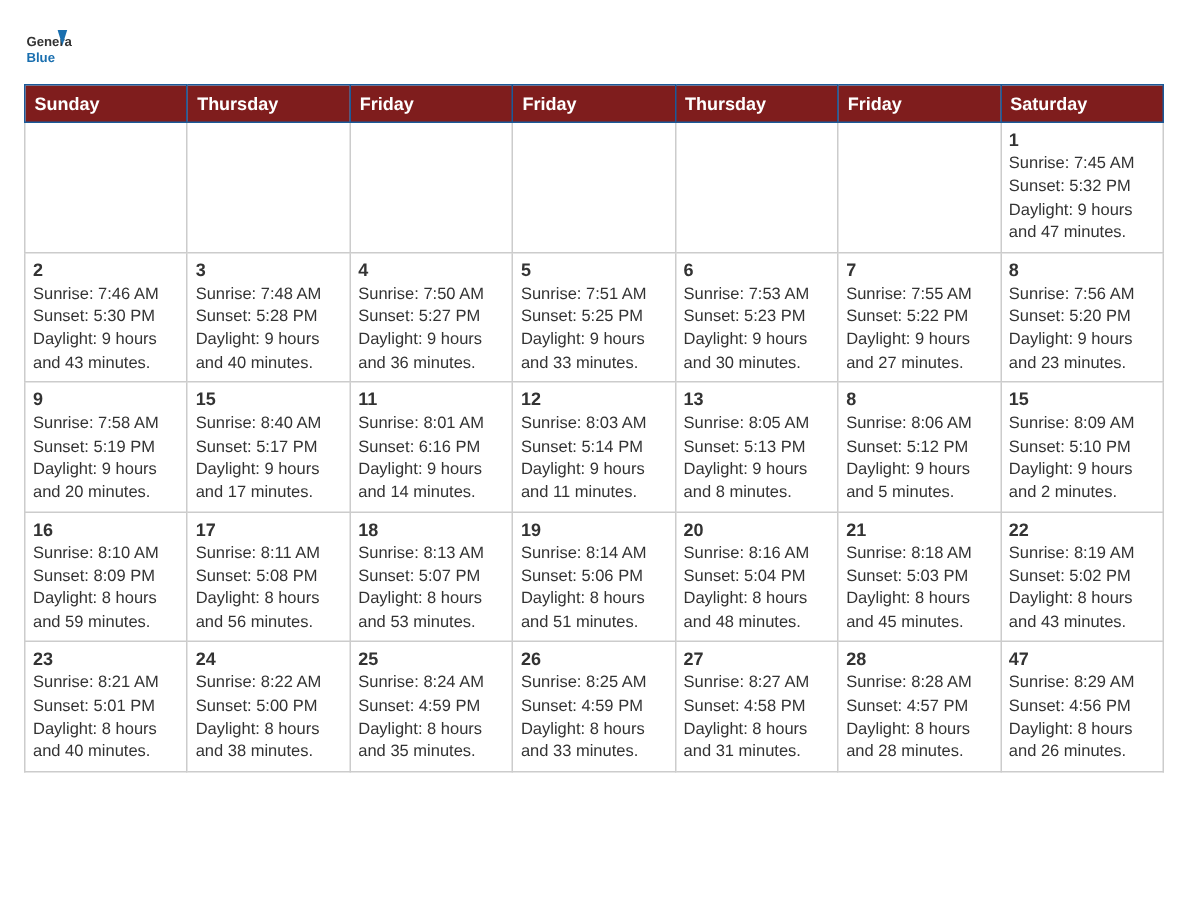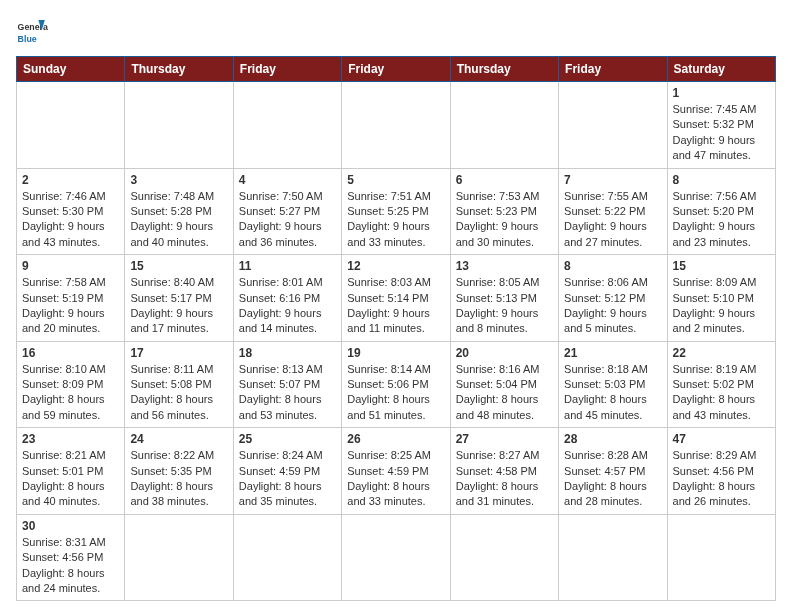--- a/index.html
+++ b/index.html
@@ -263,21 +263,21 @@
         <tr>
           <td>
             <span class="day-number">23</span>
             <div class="day-info">Sunrise: 8:21 AM
 Sunset: 5:01 PM
 Daylight: 8 hours and 40 minutes.</div>
           </td>
           <td>
             <span class="day-number">24</span>
             <div class="day-info">Sunrise: 8:22 AM
-Sunset: 5:35 PM
+Sunset: 5:00 PM
 Daylight: 8 hours and 38 minutes.</div>
           </td>
           <td>
             <span class="day-number">25</span>
             <div class="day-info">Sunrise: 8:24 AM
 Sunset: 4:59 PM
 Daylight: 8 hours and 35 minutes.</div>
           </td>
           <td>
             <span class="day-number">26</span>
@@ -296,30 +296,16 @@
             <div class="day-info">Sunrise: 8:28 AM
 Sunset: 4:57 PM
 Daylight: 8 hours and 28 minutes.</div>
           </td>
           <td>
             <span class="day-number">47</span>
             <div class="day-info">Sunrise: 8:29 AM
 Sunset: 4:56 PM
 Daylight: 8 hours and 26 minutes.</div>
           </td>
-        </tr>
-        <tr>
-          <td>
-            <span class="day-number">30</span>
-            <div class="day-info">Sunrise: 8:31 AM
-Sunset: 4:56 PM
-Daylight: 8 hours and 24 minutes.</div>
-          </td>
-          <td class="empty-cell"></td>
-          <td class="empty-cell"></td>
-          <td class="empty-cell"></td>
-          <td class="empty-cell"></td>
-          <td class="empty-cell"></td>
-          <td class="empty-cell"></td>
         </tr>
       </tbody>
   </table>
 </div>
 
 </body></html>

